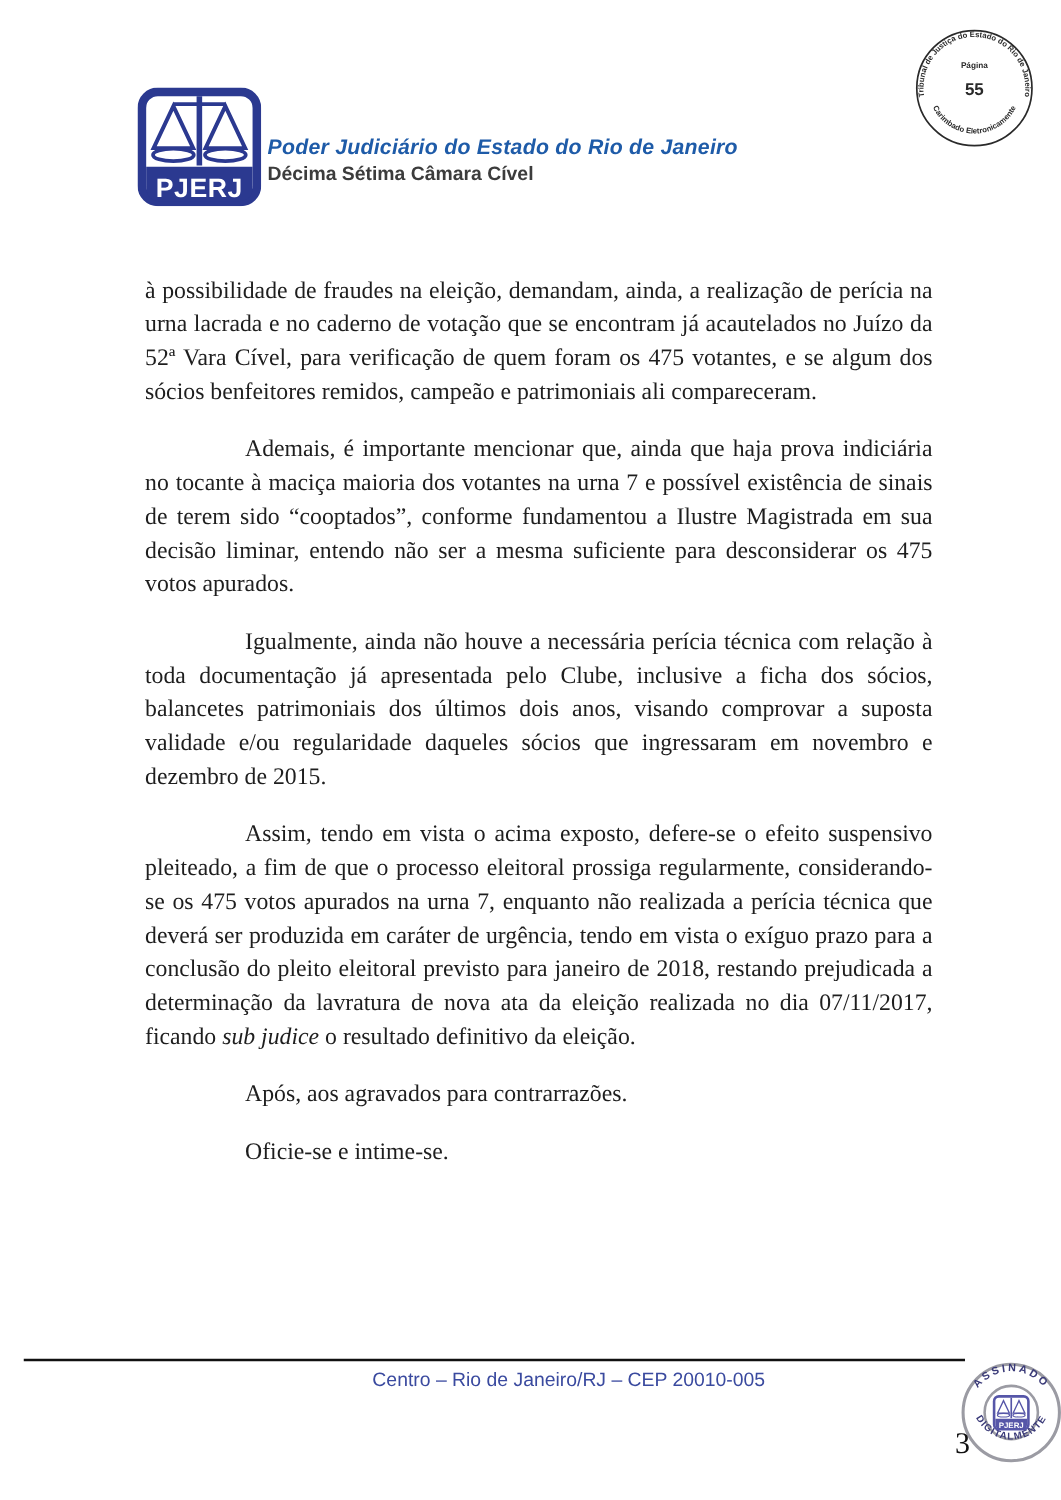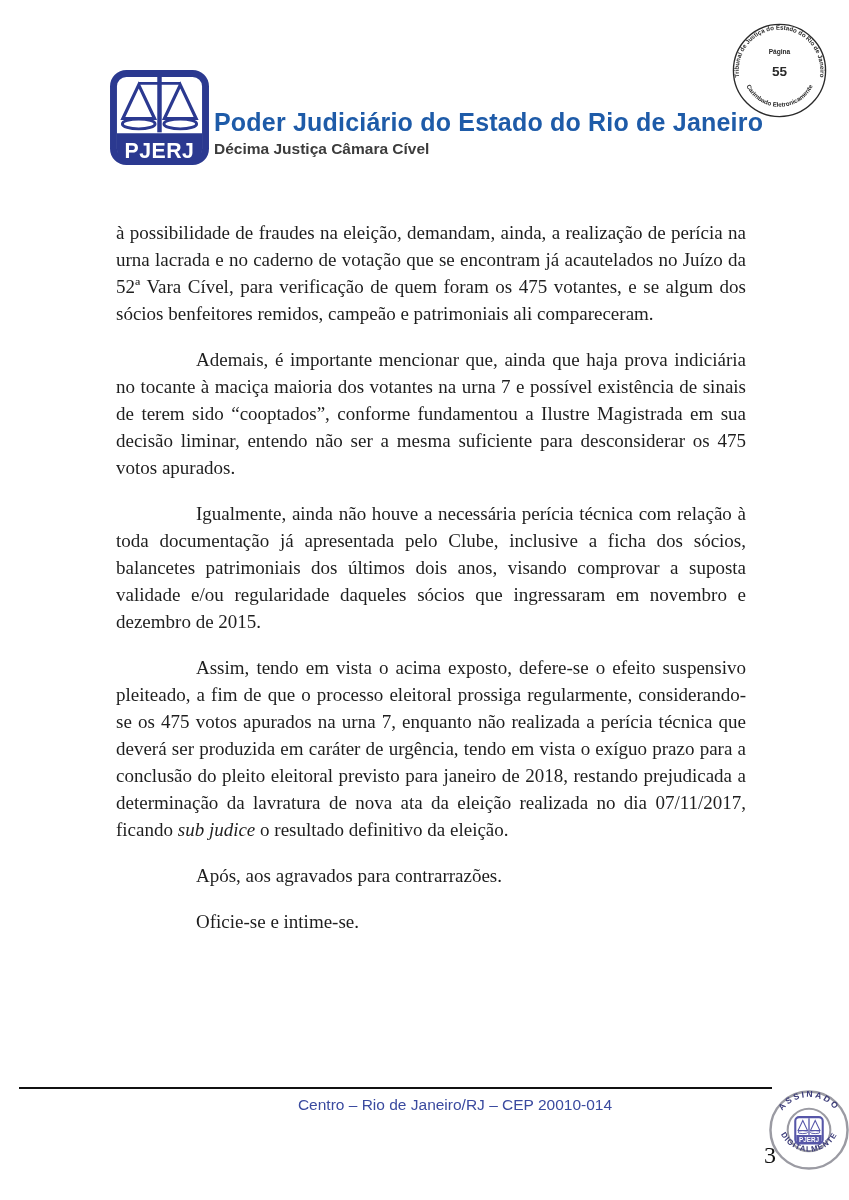--- a/index.html
+++ b/index.html
@@ -32,24 +32,25 @@
     width: 99px; height: 95px;
     color: var(--logo-blue, #2B3990);
   }
   .header-text {
     position: absolute;
     left: 214px; top: 108px;
     font-family: "Liberation Sans", sans-serif;
     white-space: nowrap;
   }
   .org-name {
-    font-size: 25px;
+    font-size: 17px;
     font-weight: bold;
     color: var(--title-blue, #1E5BA8);
     letter-spacing: 0.2px;
+    font-style: italic;
   }
   .dept-name {
     font-size: 15.5px;
     font-weight: bold;
     color: var(--subtitle-gray, #3C3C3C);
     margin-top: 3px;
   }
 
   
   .page-stamp {
@@ -150,21 +151,21 @@
     <path d="M29,15 L13,49 H45 Z" fill="none" stroke="currentColor" stroke-width="3.2"></path>
     <ellipse cx="29" cy="54.5" rx="16.5" ry="5" fill="none" stroke="currentColor" stroke-width="3"></ellipse>
     <path d="M71,15 L55,49 H87 Z" fill="none" stroke="currentColor" stroke-width="3.2"></path>
     <ellipse cx="71" cy="54.5" rx="16.5" ry="5" fill="none" stroke="currentColor" stroke-width="3"></ellipse>
     <path d="M7,64 h86 v16 q0,12 -12,12 h-62 q-12,0 -12,-12 z" fill="currentColor"></path>
     <text x="50" y="88.5" text-anchor="middle" class="logo-wordmark" font-size="21.5" letter-spacing="0.5">PJERJ</text>
   </svg>
 
   <div class="header-text">
     <div class="org-name">Poder Judiciário do Estado do Rio de Janeiro</div>
-    <div class="dept-name">Décima Justiça Câmara Cível</div>
+    <div class="dept-name">Décima Sétima Câmara Cível</div>
   </div>
 
   <svg class="page-stamp" viewBox="0 0 100 100" aria-hidden="true">
     <defs>
       <path id="arcTop" d="M 15,73 A 42,42 0 1 1 85,73"></path>
       <path id="arcBottom" d="M 13.8,61 A 38,38 0 0 0 86.2,61"></path>
     </defs>
     <circle cx="50" cy="50" r="47.5" fill="#ffffff" stroke="currentColor" stroke-width="1.4"></circle>
     <text class="arc-text"><textPath href="#arcTop" startOffset="50%" text-anchor="middle">Tribunal de Justiça do Estado do Rio de Janeiro</textPath></text>
     <text class="arc-text"><textPath href="#arcBottom" startOffset="50%" text-anchor="middle">Carimbado Eletronicamente</textPath></text>
@@ -177,21 +178,21 @@
     <p class="indent">Ademais, é importante mencionar que, ainda que haja prova indiciária no tocante à maciça maioria dos votantes na urna 7 e possível existência de sinais de terem sido “cooptados”, conforme fundamentou a Ilustre Magistrada em sua decisão liminar, entendo não ser a mesma suficiente para desconsiderar os 475 votos apurados.</p>
     <p class="indent">Igualmente, ainda não houve a necessária perícia técnica com relação à toda documentação já apresentada pelo Clube, inclusive a ficha dos sócios, balancetes patrimoniais dos últimos dois anos, visando comprovar a suposta validade e/ou regularidade daqueles sócios que ingressaram em novembro e dezembro de 2015.</p>
     <p class="indent"><span>Assim, tendo em vista o acima exposto, defere-se o efeito suspensivo pleiteado, a fim de que o processo eleitoral prossiga regularmente, considerando-se os 475 votos apurados na urna 7, enquanto não realizada a perícia técnica que deverá ser produzida em caráter de urgência, tendo em vista o exíguo prazo para a conclusão do pleito eleitoral previsto para janeiro de 2018, restando prejudicada a determinação da lavratura de nova ata da eleição realizada no dia 07/11/2017, ficando </span><i>sub judice</i><span> o resultado definitivo da eleição.</span></p>
     <p class="indent">Após, aos agravados para contrarrazões.</p>
     <p class="indent">Oficie-se e intime-se.</p>
   </div>
 
   <div class="footer-rule"></div>
 
   <div class="footer-address">
-    <div>Centro – Rio de Janeiro/RJ – CEP 20010-014</div>
+    <div>Centro – Rio de Janeiro/RJ – CEP 20010-005</div>
   </div>
 
   <svg class="sig-stamp" viewBox="0 0 100 100" aria-hidden="true">
     <defs>
       <path id="sigArcTop" d="M 13,65 A 40,40 0 1 1 87,65"></path>
       <path id="sigArcBottom" d="M 12,44 A 38.5,38.5 0 0 0 88,44"></path>
     </defs>
     <circle cx="50" cy="50" r="47" fill="#ffffff" stroke="var(--stamp-ring-gray, #9B9BA3)" stroke-width="3"></circle>
     <circle cx="50" cy="50" r="26" fill="#ffffff" stroke="var(--stamp-ring-gray, #9B9BA3)" stroke-width="2.5"></circle>
     <text class="sig-arc sig-arc-top"><textPath href="#sigArcTop" startOffset="50%" text-anchor="middle">ASSINADO</textPath></text>

